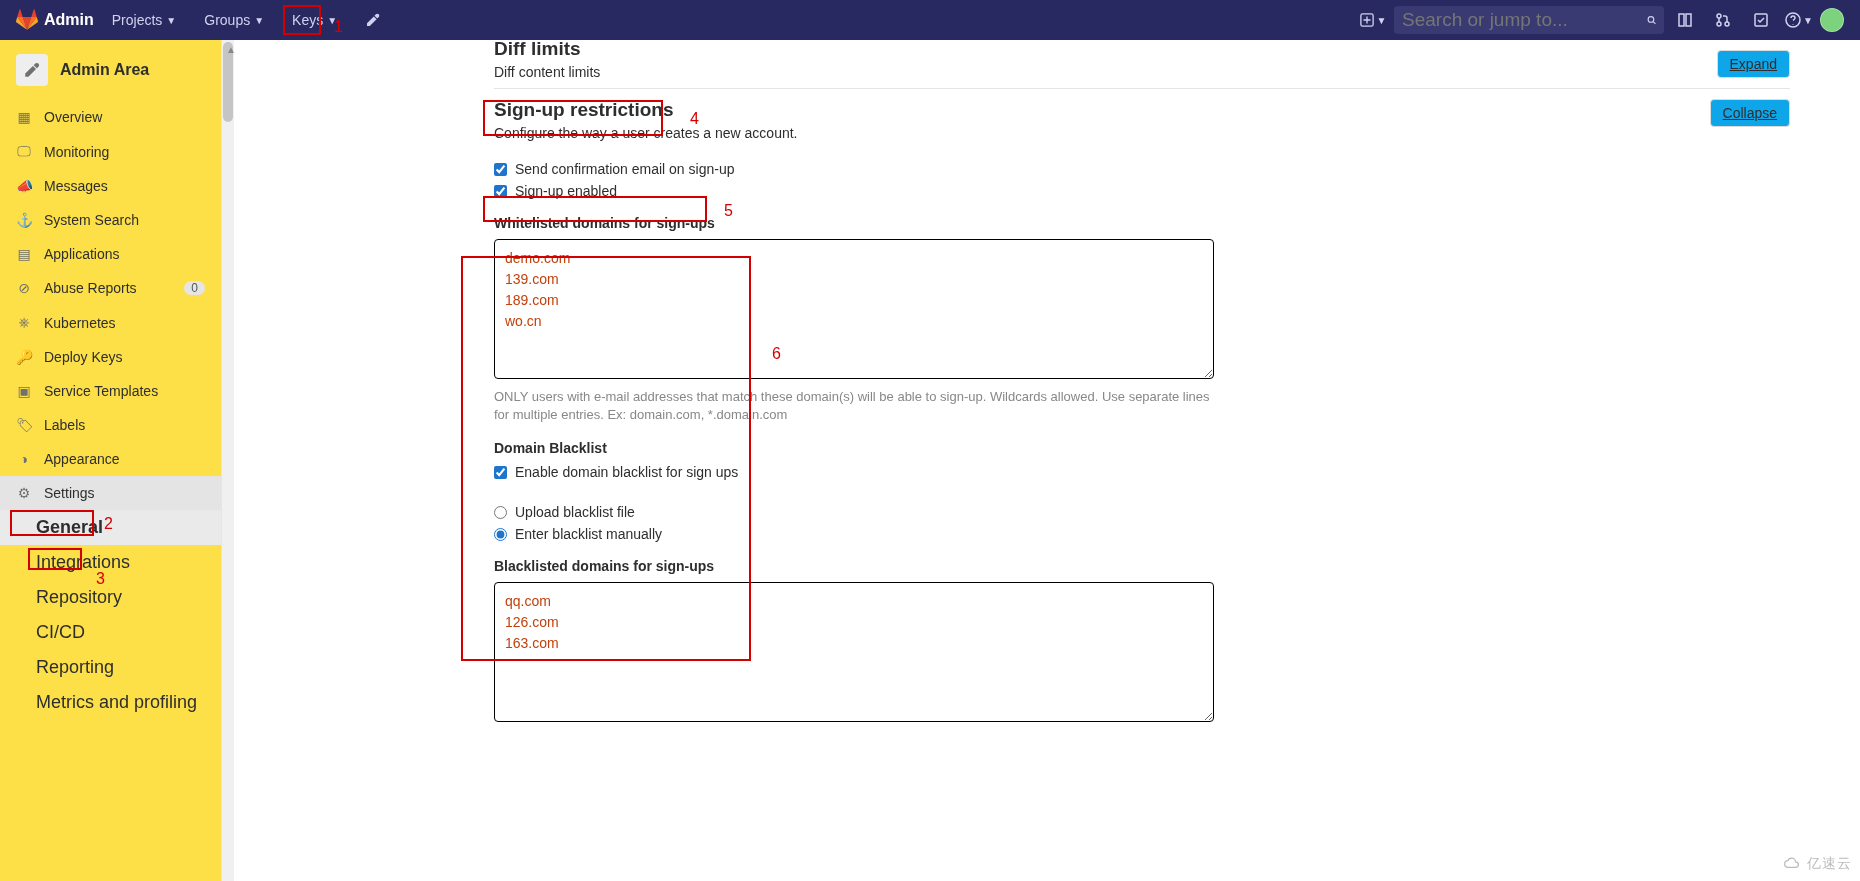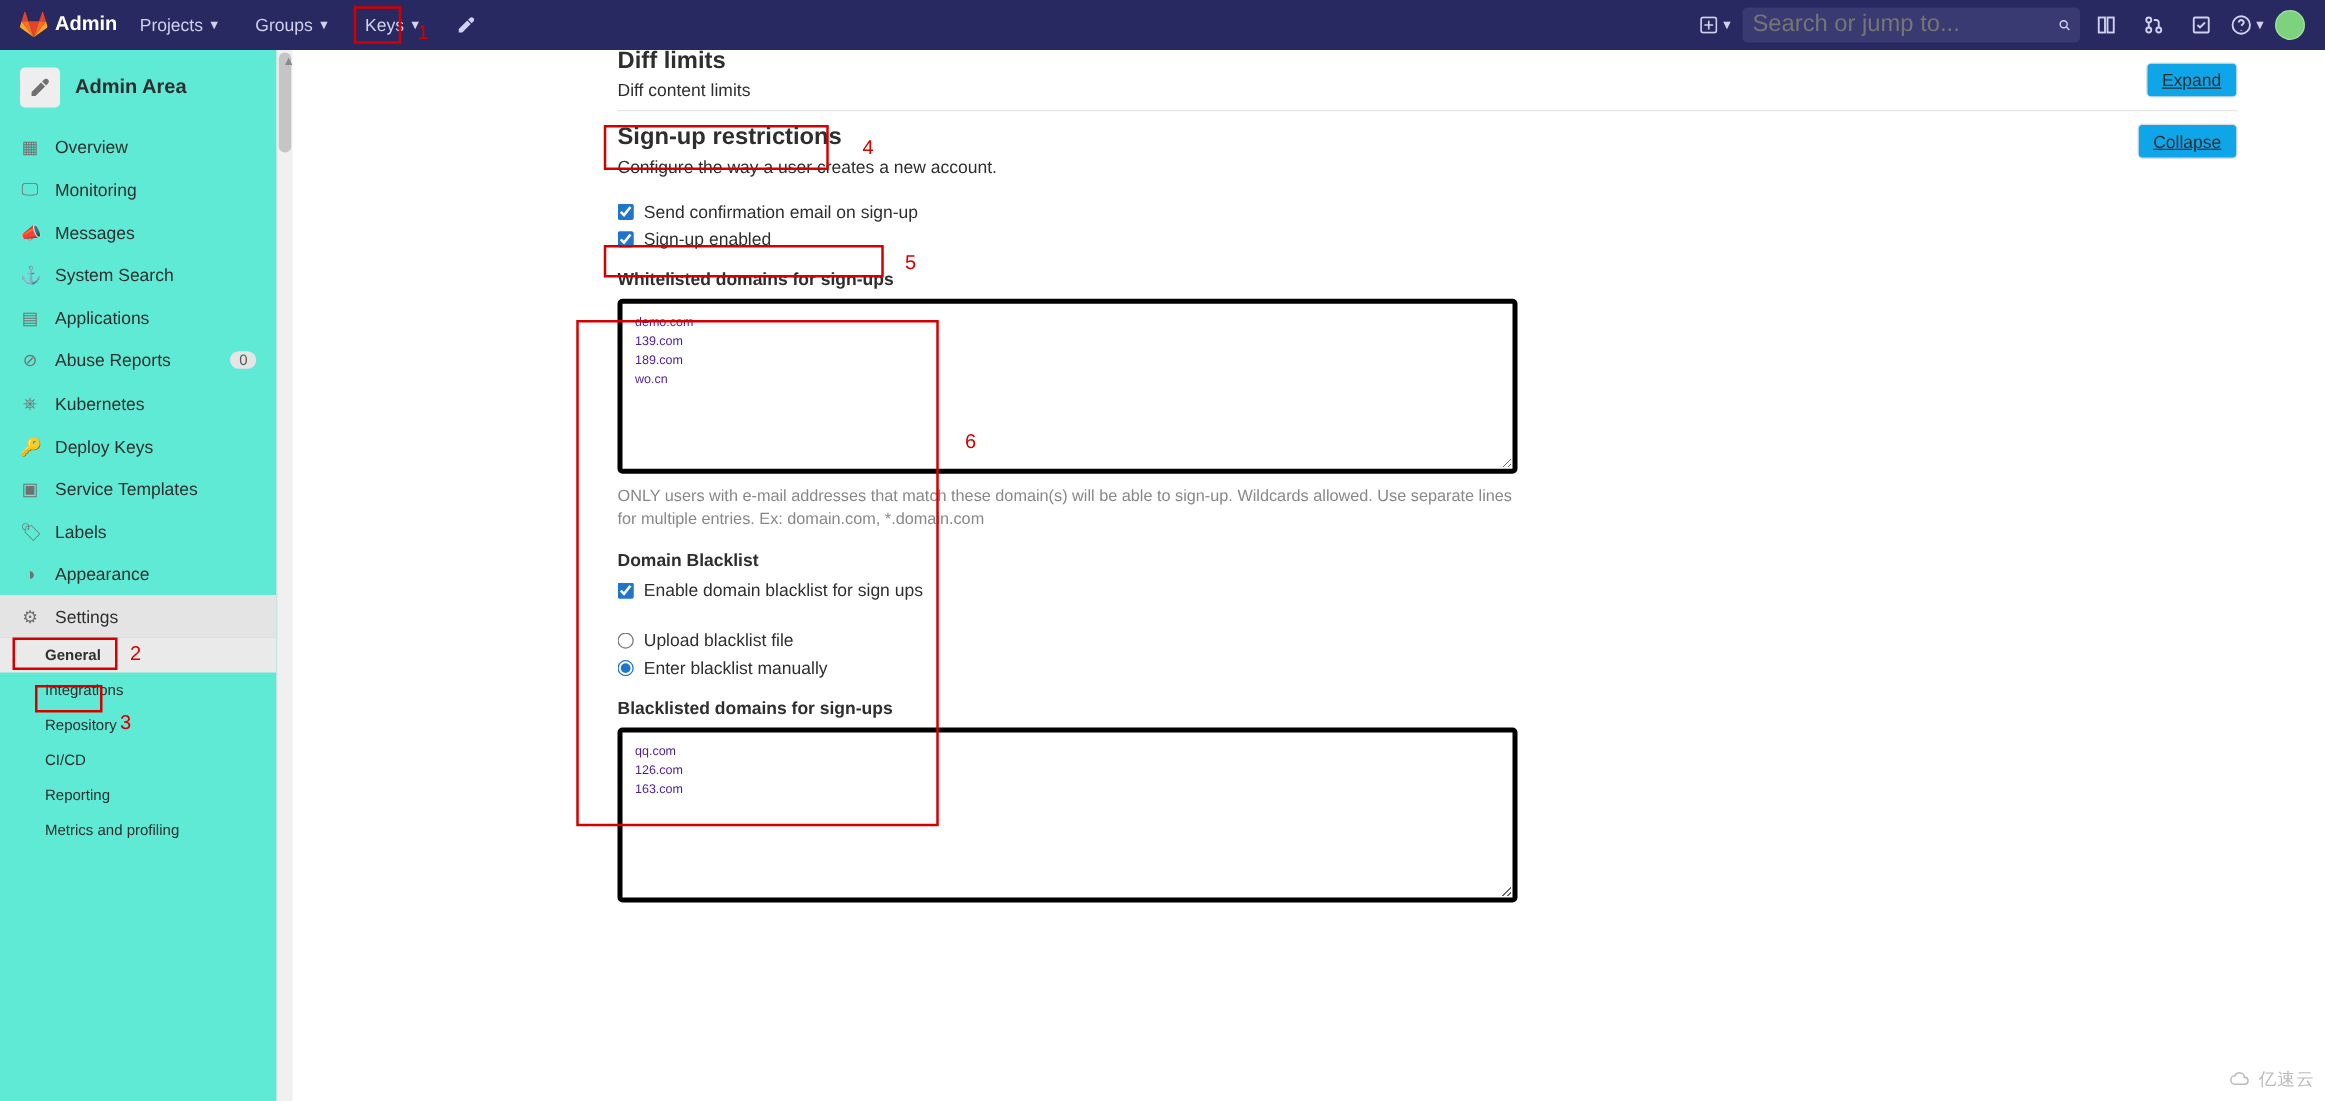--- a/index.html
+++ b/index.html
@@ -13,49 +13,49 @@
 .nav-item { padding: 0 10px; height: 40px; display: flex; align-items: center; cursor: pointer; font-size: 14px; gap: 4px; }
 .chev { font-size: 10px; }
 .wrench-btn { width: 36px; height: 32px; display: flex; align-items: center; justify-content: center; cursor: pointer; }
 .navbar-right { margin-left: auto; display: flex; align-items: center; gap: 4px; }
 .search-box { width: 270px; height: 28px; background: #3a3a72; border-radius: 4px; display: flex; align-items: center; padding: 0 8px; }
 .search-box input { flex: 1; background: transparent; border: none; outline: none; color: #fca5a5; font-size: 19px; }
 .icon-btn { width: 34px; height: 34px; display: flex; align-items: center; justify-content: center; cursor: pointer; color: #d1d1f0; }
 .avatar { width: 24px; height: 24px; border-radius: 50%; background: #7dd37d; border: 1px solid rgba(255,255,255,.3); }
 
 
-.sidebar { position: absolute; top: 40px; left: 0; width: 222px; height: calc(100% - 40px); background: #5eead4; border-right: 1px solid #e5e5e5; overflow-y: auto; }
+.sidebar { position: absolute; top: 40px; left: 0; width: 222px; height: calc(100% - 40px); background: #fde047; border-right: 1px solid #e5e5e5; overflow-y: auto; }
 .sidebar-header { display: flex; align-items: center; gap: 12px; padding: 14px 16px; font-weight: 600; font-size: 16px; color: #2e2e2e; }
 .sidebar-header .admin-icon { width: 32px; height: 32px; border-radius: 4px; background: #eee; display: flex; align-items: center; justify-content: center; }
 .sidebar ul { list-style: none; }
 .sidebar-item { display: flex; align-items: center; gap: 12px; padding: 9px 16px; cursor: pointer; color: #2e2e2e; font-size: 14px; }
 .sidebar-item .icn { width: 16px; text-align: center; color: #707070; }
 .sidebar-item .badge { margin-left: auto; background: #e5e5e5; border-radius: 10px; padding: 0 7px; font-size: 12px; color: #555; }
 .sidebar-item.active { background: #e4e4e4; font-weight: 500; }
-.sidebar-sub { padding: 7px 16px 7px 36px; cursor: pointer; font-size: 12px; color: #2e2e2e; }
+.sidebar-sub { padding: 7px 16px 7px 36px; cursor: pointer; font-size: 18px; color: #2e2e2e; }
 .sidebar-sub.active { background: #eaeaea; font-weight: 600; }
 
 .scroll-track { position: absolute; top: 40px; left: 222px; width: 12px; height: calc(100% - 40px); background: #f0f0f0; }
 .scroll-thumb { width: 10px; height: 80px; background: #c5c5c5; border-radius: 5px; margin: 2px auto 0; }
 .collapse-caret { position: absolute; top: 44px; left: 226px; font-size: 10px; color: #888; }
 
 
 .main { position: absolute; top: 40px; left: 234px; right: 0; height: calc(100% - 40px); overflow-y: auto; padding: 0 70px 0 260px; }
 .section { padding: 10px 0 8px; border-bottom: 1px solid #e5e5e5; }
 .section-head { display: flex; align-items: flex-start; justify-content: space-between; }
 .section-head h3 { font-size: 19px; font-weight: 600; color: #2e2e2e; margin-bottom: 4px; }
 .section-head p { font-size: 14px; color: #2e2e2e; }
 .btn { border: 1px solid #dcdcdc; background: #0ea5e9; border-radius: 4px; padding: 5px 12px; font-size: 14px; cursor: pointer; color: #2e2e2e; text-decoration: underline; }
 .truncated-head h3 { margin-top: -12px; }
 
 .section-body { margin-top: 20px; }
 .checkbox-row { display: flex; align-items: center; gap: 8px; margin: 6px 0; }
 .checkbox-row input[type=checkbox], .checkbox-row input[type=radio] { accent-color: #1f75cb; }
 .field-label { font-weight: 600; margin: 16px 0 8px; }
-.txtarea { width: 100%; max-width: 720px; min-height: 140px; border: 4px solid #000000; border-radius: 4px; padding: 8px 10px; font-family: inherit; font-size: 10px; resize: both; line-height: 1.5; color: #4c1d95; }
+.txtarea { width: 100%; max-width: 720px; min-height: 140px; border: 1px solid #000000; border-radius: 4px; padding: 8px 10px; font-family: inherit; font-size: 14px; resize: both; line-height: 1.5; color: #c2410c; }
 .txtarea.short { min-height: 140px; }
 .help-text { color: #888; font-size: 13px; margin-top: 6px; max-width: 720px; line-height: 1.4; }
 
 
 .annot { position: absolute; border: 2px solid #d40000; pointer-events: none; }
 .annot-label { position: absolute; color: #d40000; font-size: 16px; font-weight: 400; pointer-events: none; }
 
 .watermark { position: absolute; right: 8px; bottom: 8px; color: #bbb; font-size: 14px; letter-spacing: 1px; display: flex; align-items: center; gap: 4px; }
 </style>
 </head>

